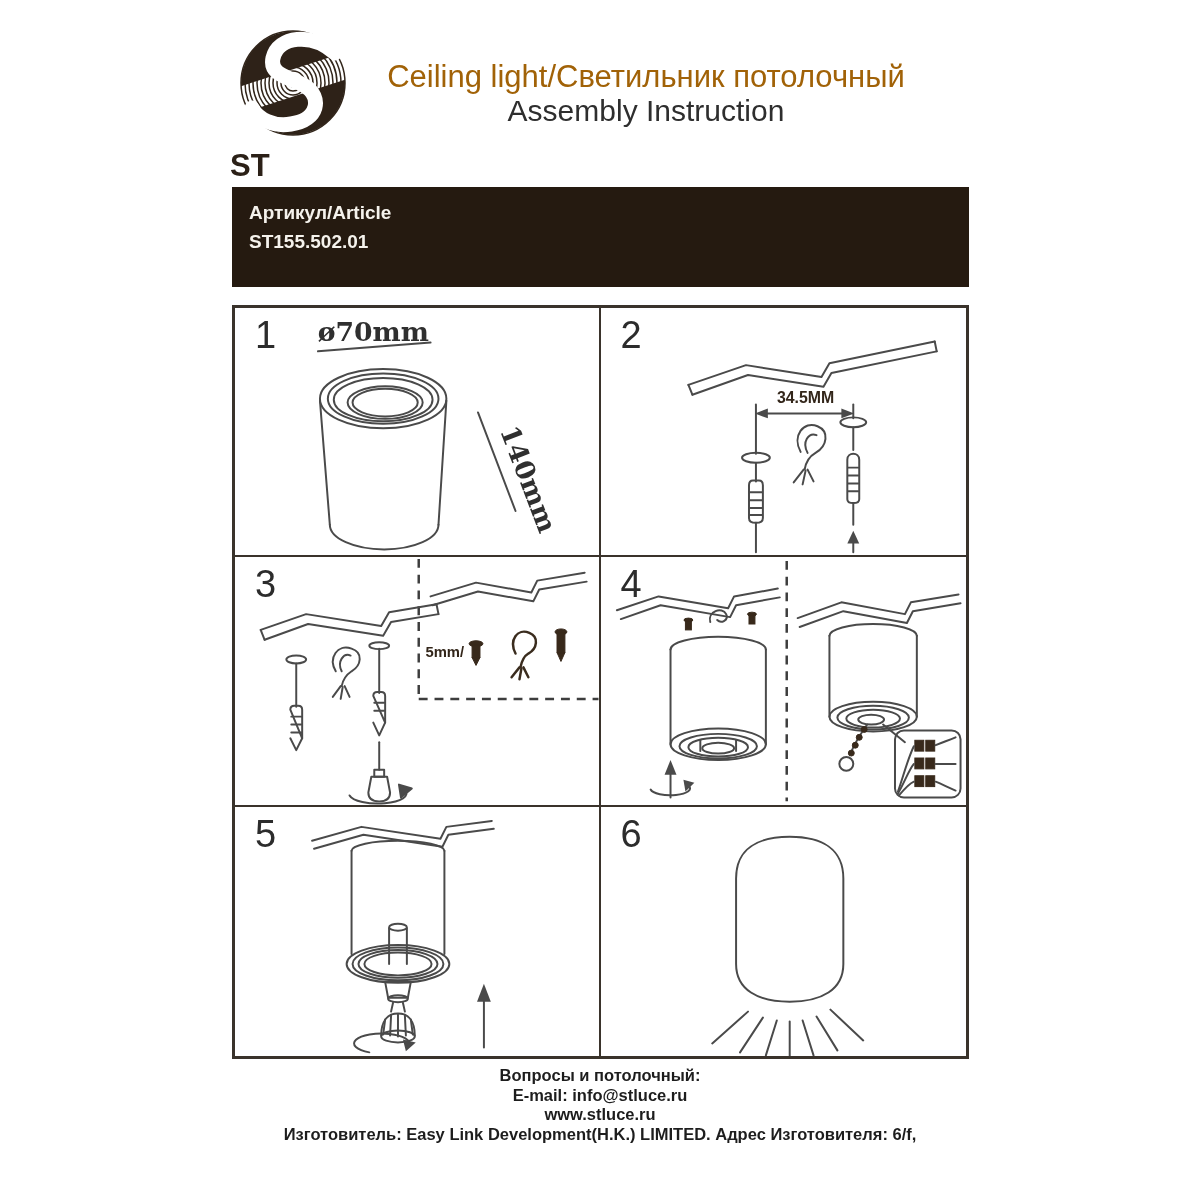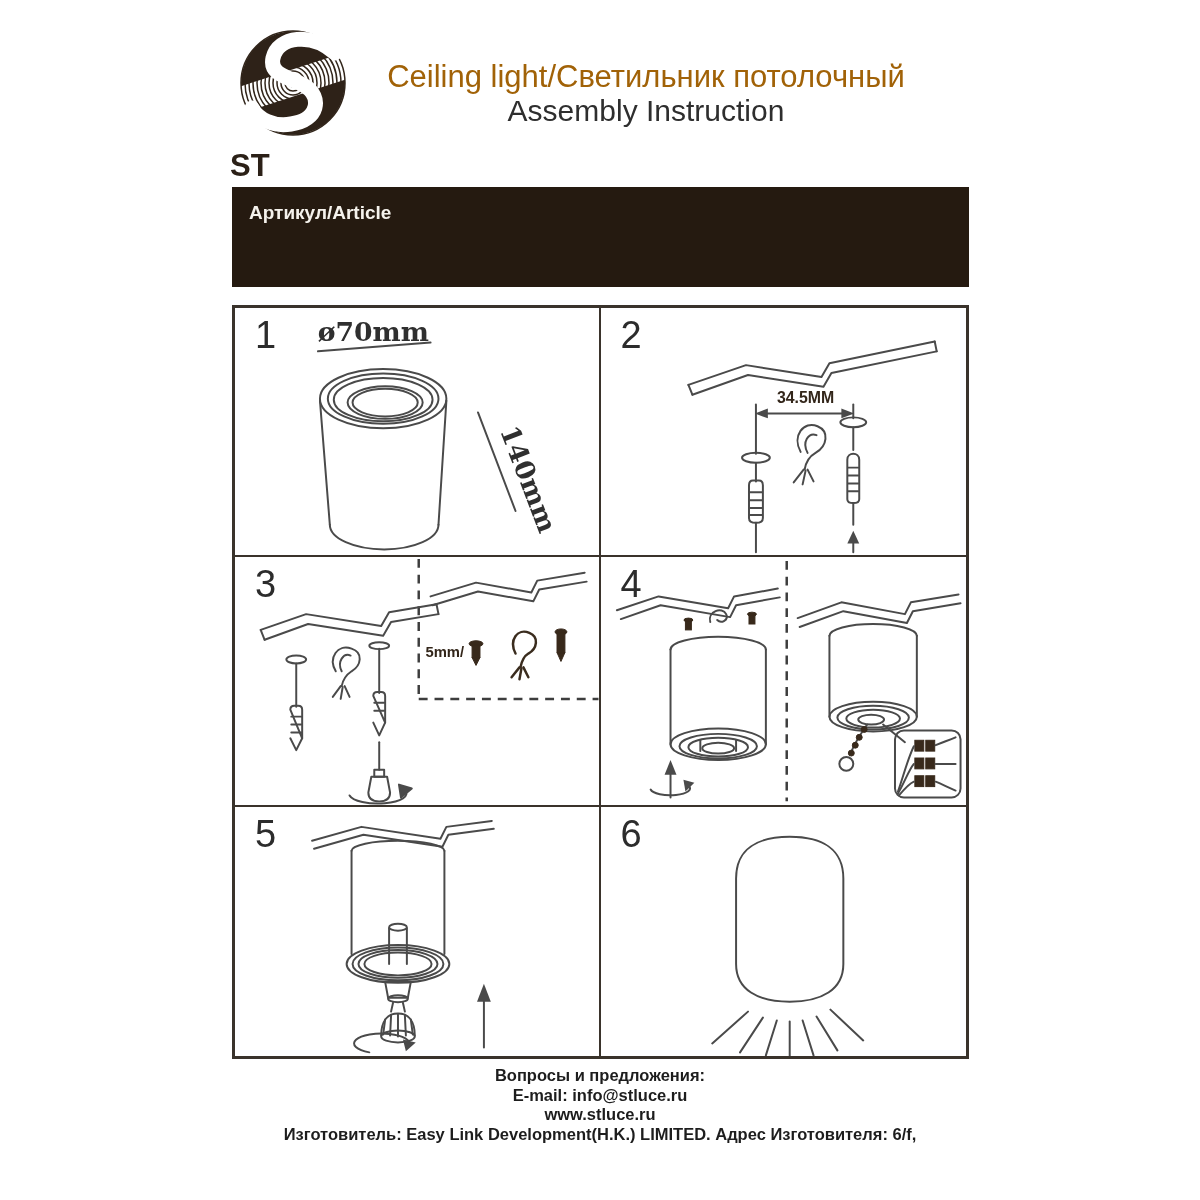--- a/index.html
+++ b/index.html
@@ -71,20 +71,21 @@
   </div>
   <div class="brand-text">ST LUCE</div>
 
   <div class="title-block">
     <div class="title-line1">Ceiling light/Светильник потолочный</div>
     <div class="title-line2">Assembly Instruction</div>
   </div>
 
   <div class="banner">
     <div class="lbl">Артикул/Article</div>
+    <div class="num">ST155.502.01</div>
   </div>
 
   <div class="grid">
 
     <div class="cell">
       <div class="step-num">1</div>
       <svg viewBox="0 0 368 251" preserveAspectRatio="none">
         <text class="dim-serif" x="140" y="33" font-size="27" text-anchor="middle">ø70mm</text>
         <line class="sk" x1="84" y1="44" x2="198" y2="35"></line>
         <g class="sk">
@@ -361,19 +362,19 @@
           <line x1="190" y1="216" x2="190" y2="251"></line>
           <line x1="203" y1="215" x2="214" y2="250"></line>
           <line x1="217" y1="211" x2="238" y2="245"></line>
           <line x1="231" y1="204" x2="264" y2="235"></line>
         </g>
       </svg>
     </div>
   </div>
 
   <div class="footer">
-    <div>Вопросы и предложения:</div>
+    <div>Вопросы и потолочный:</div>
     <div>E-mail: info@stluce.ru</div>
     <div>www.stluce.ru</div>
     <div>Изготовитель: Easy Link Development(H.K.) LIMITED. Адрес Изготовителя: 6/f,</div>
   </div>
 
 </div>
 
 </body></html>

